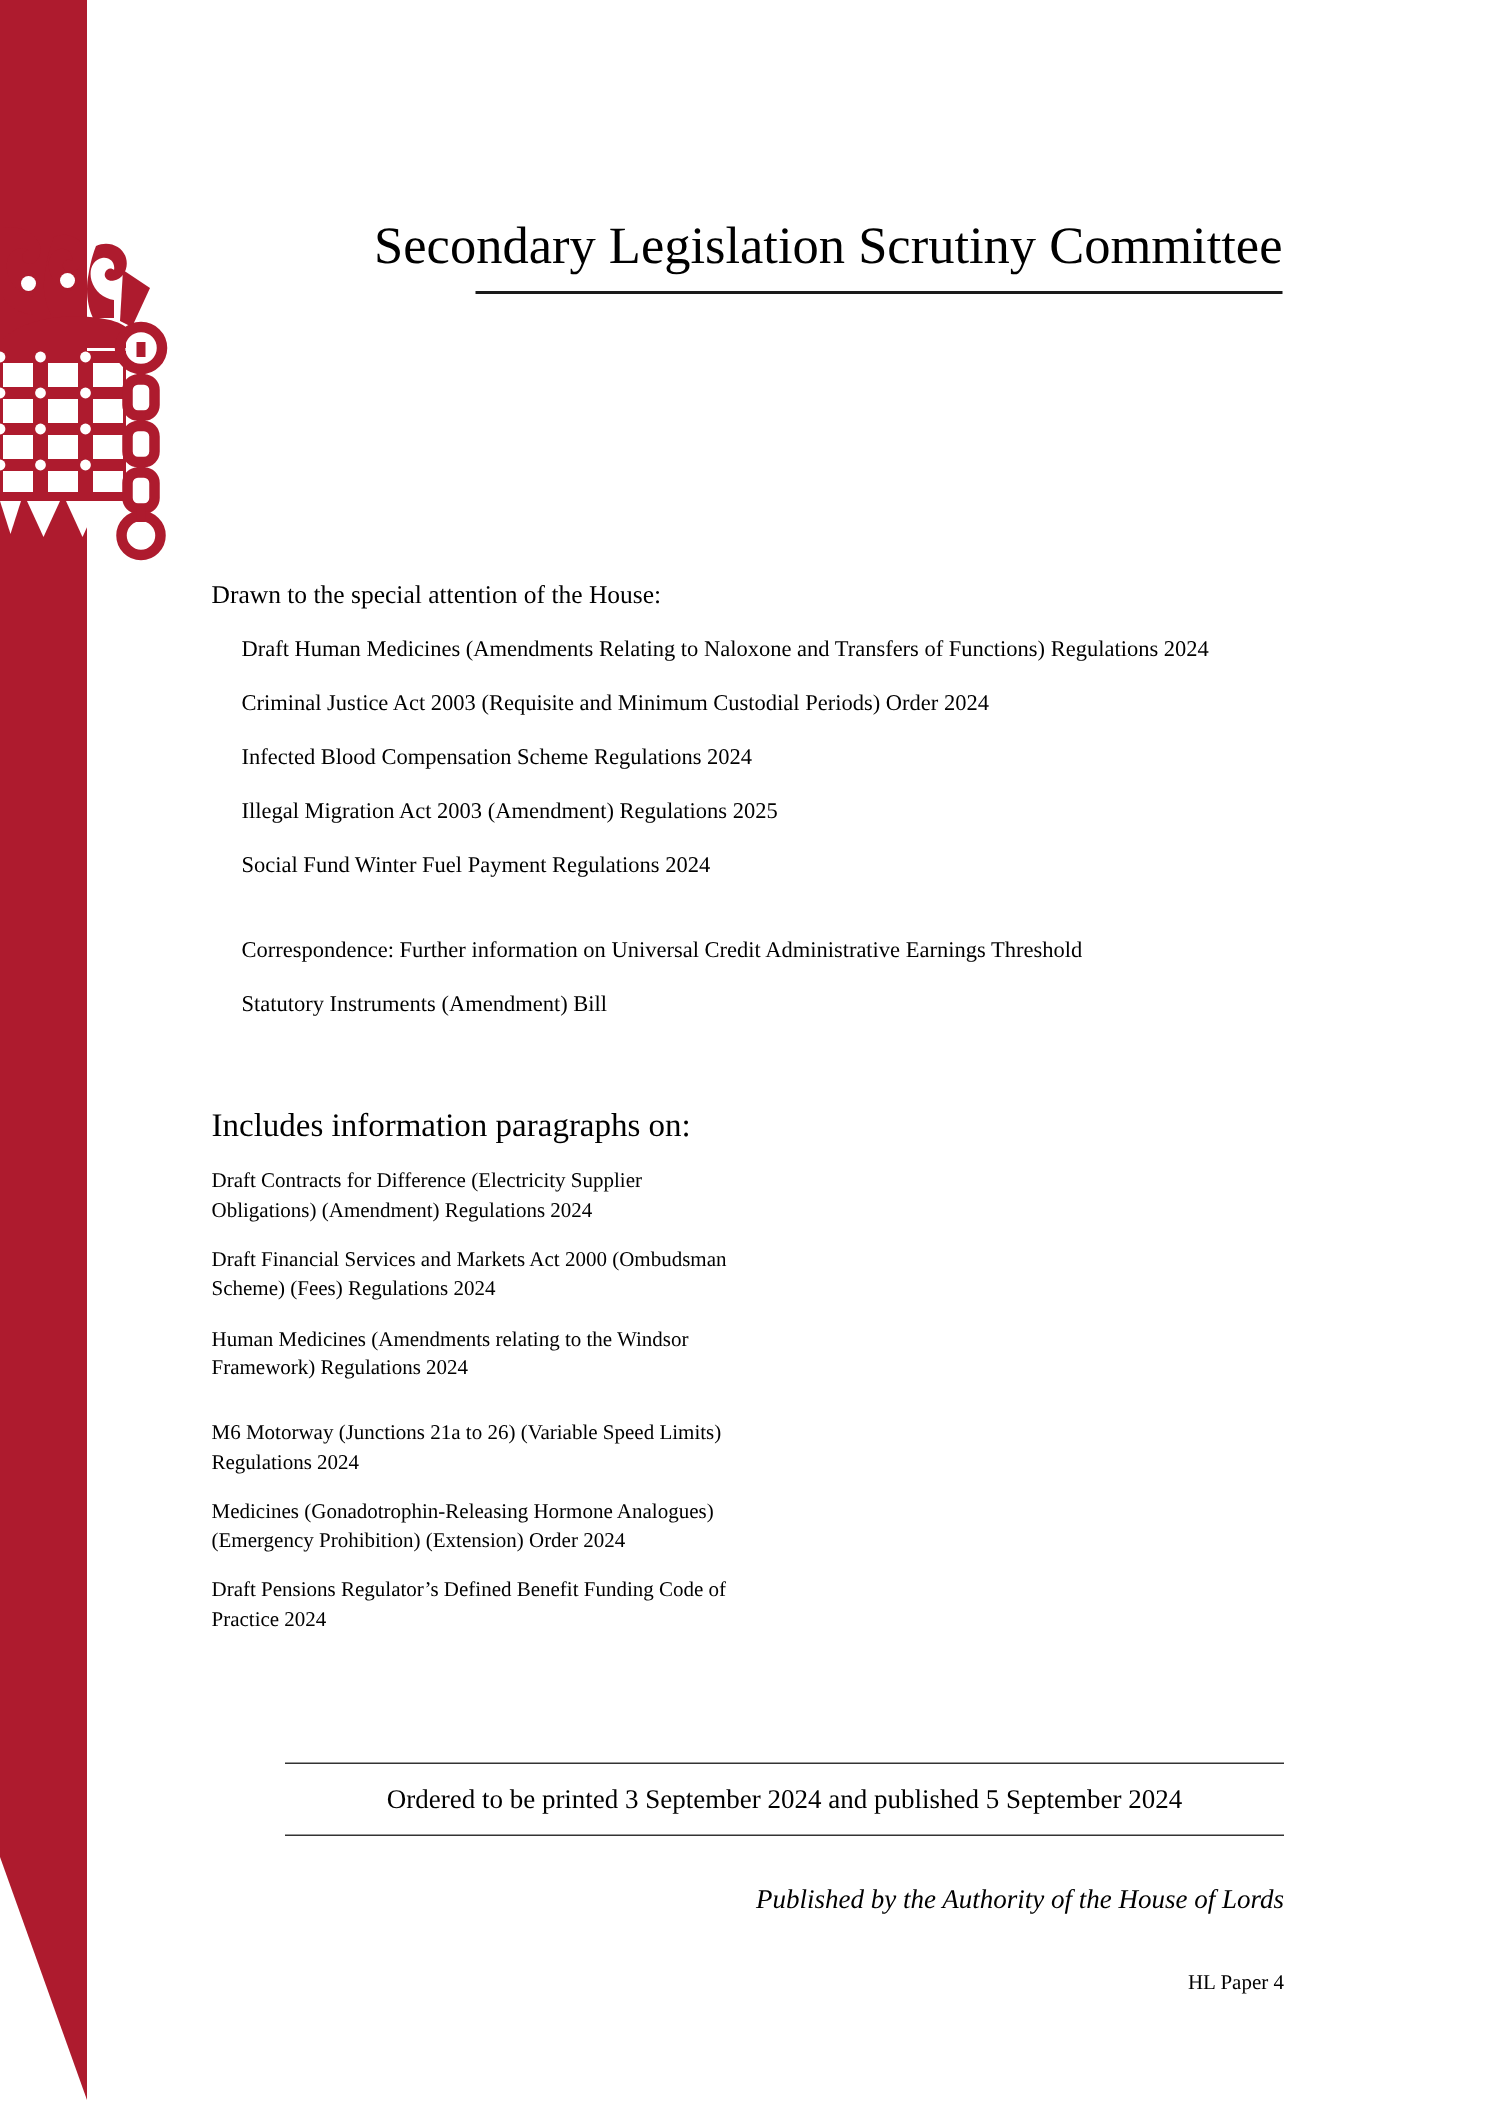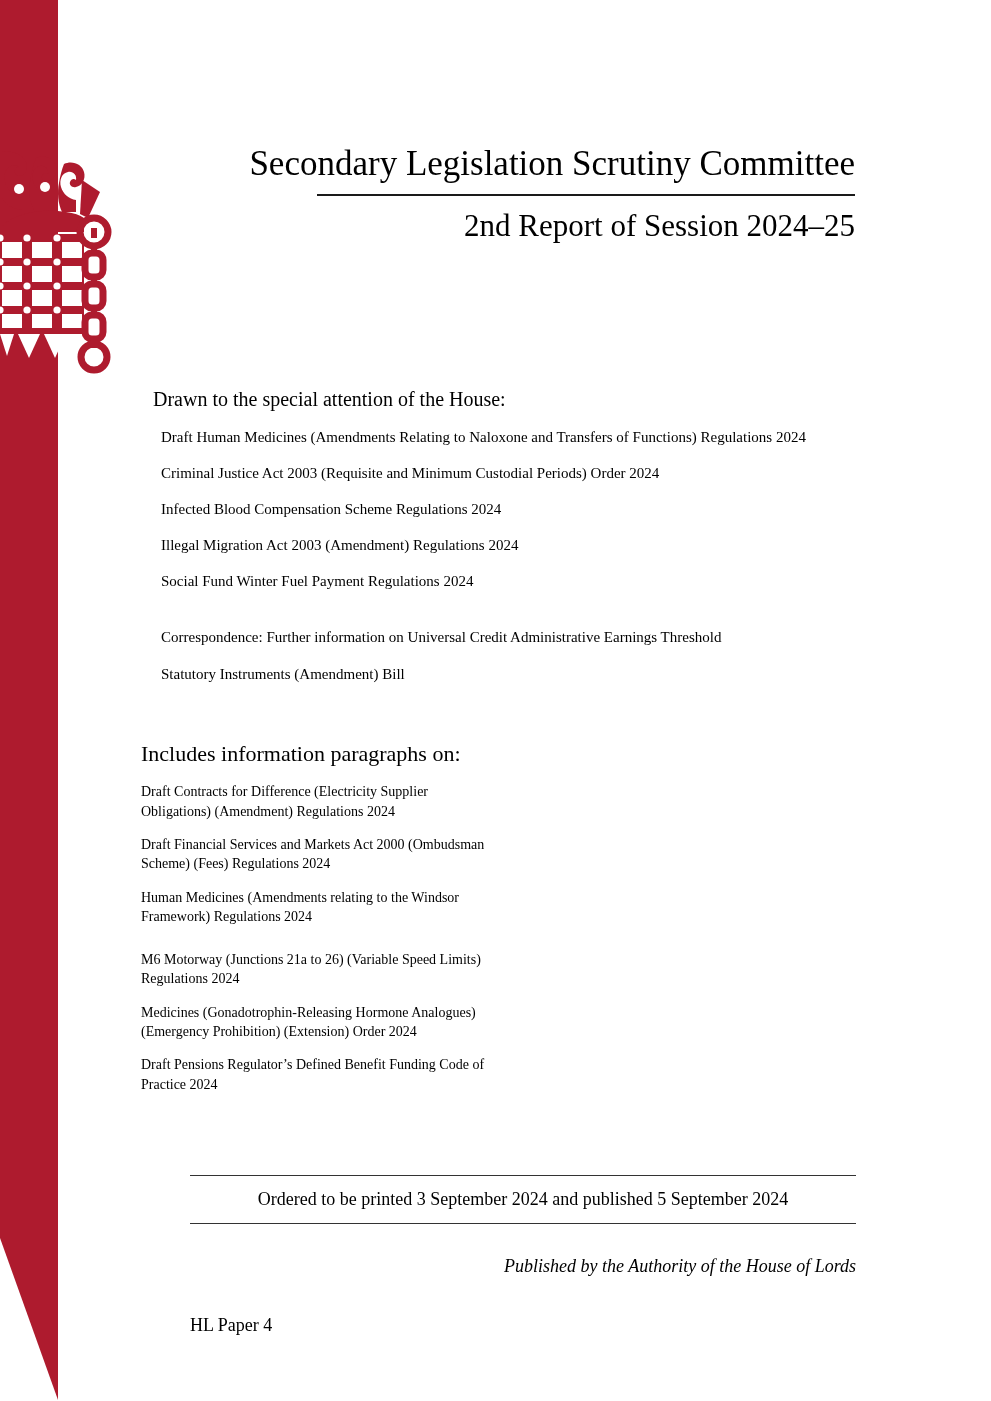--- a/index.html
+++ b/index.html
@@ -70,24 +70,23 @@
   }
 
   
   .body-block {
     position: absolute;
     left: 141px;
     top: 386px;
     width: 716px;
   }
   .drawn-label {
-    font-size: 20px;
+    font-size: 17px;
     line-height: 1.3;
     margin-bottom: 15px;
-    margin-left: 12px;
   }
   .si-item {
     font-size: 15px;
     font-weight: normal;
     line-height: 1.34;
     margin-bottom: 16px;
     margin-left: 20px;
   }
   .si-item.last { margin-bottom: 0; }
   .gap-before { margin-top: 36px; }
@@ -130,21 +129,22 @@
     line-height: 1.2;
   }
   .published-line {
     text-align: right;
     font-size: 18px;
     margin-top: 32px;
     line-height: 1.2;
     font-style: italic;
   }
   .paper-number {
-    font-size: 18px;
+    text-align: right;
+    font-size: 14px;
     margin-top: 38px;
     line-height: 1.2;
   }
 </style>
 </head>
 <body>
 
 <div class="page">
 
   <div class="red-band"></div>
@@ -227,31 +227,30 @@
           <rect x="91" y="196" width="6" height="12"></rect>
           <rect x="91" y="88" width="6" height="10"></rect>
         </g>
       </g>
     </svg>
   </div>
 
   <div class="masthead">
     <div class="committee-title">Secondary Legislation Scrutiny Committee</div>
     <div class="title-rule"></div>
-    <div class="report-title">2nd Report of Session 2024–25</div>
   </div>
 
   <div class="body-block">
 
     <div class="drawn-label">Drawn to the special attention of the House:</div>
 
     <div class="si-item">Draft Human Medicines (Amendments Relating to Naloxone and Transfers of Functions) Regulations 2024</div>
     <div class="si-item">Criminal Justice Act 2003 (Requisite and Minimum Custodial Periods) Order 2024</div>
     <div class="si-item">Infected Blood Compensation Scheme Regulations 2024</div>
-    <div class="si-item">Illegal Migration Act 2003 (Amendment) Regulations 2024</div>
+    <div class="si-item">Illegal Migration Act 2003 (Amendment) Regulations 2025</div>
     <div class="si-item">Social Fund Winter Fuel Payment Regulations 2024</div>
 
     <div class="si-item gap-before">Correspondence: Further information on Universal Credit Administrative Earnings Threshold</div>
     <div class="si-item last">Statutory Instruments (Amendment) Bill</div>
 
     <div class="includes-label">Includes information paragraphs on:</div>
 
     <div class="info-cols">
       <div class="info-col">
         <div class="info-item">Draft Contracts for Difference (Electricity Supplier Obligations) (Amendment) Regulations 2024</div>

